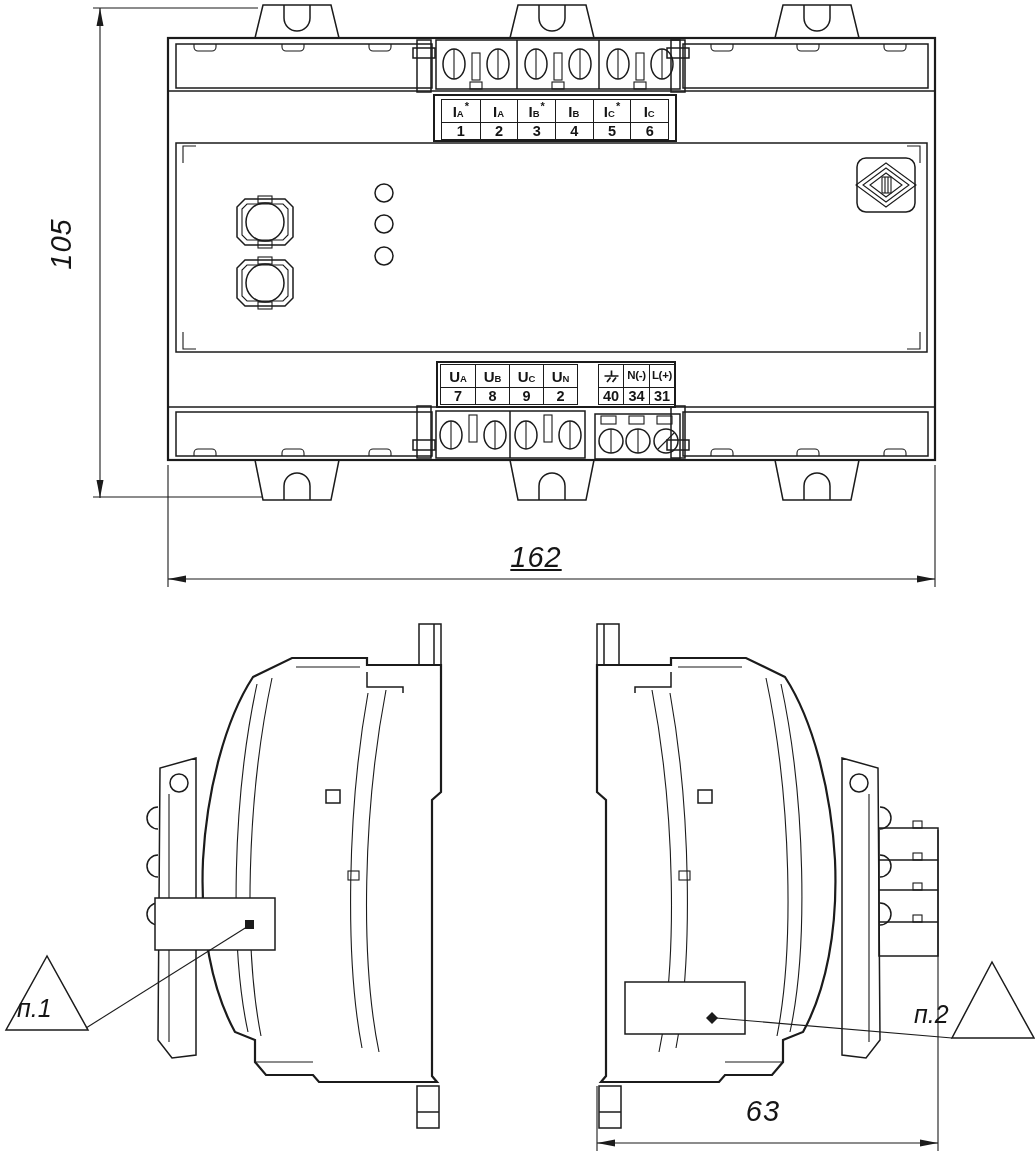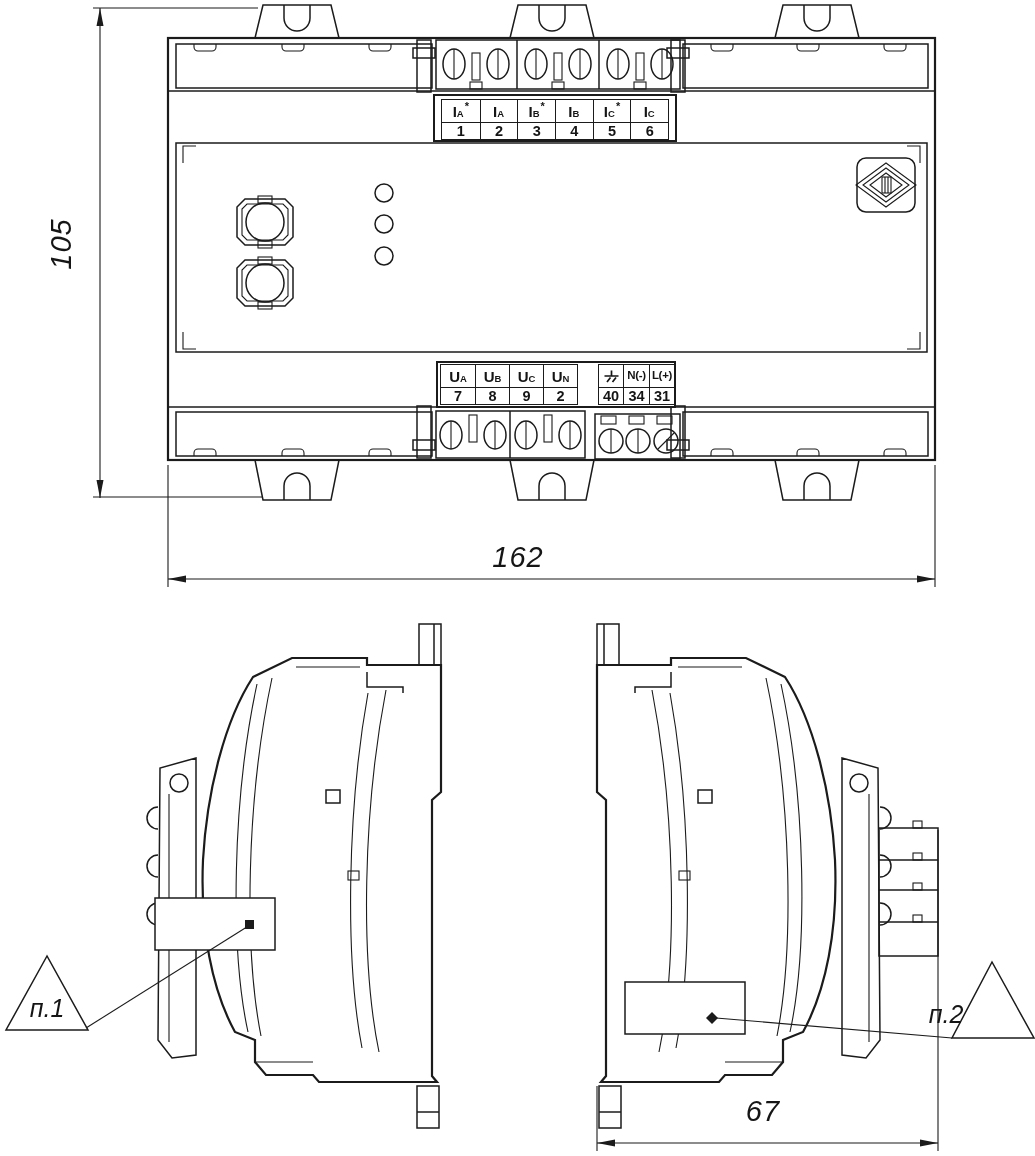--- a/index.html
+++ b/index.html
@@ -7,21 +7,21 @@
   #stage{position:relative;width:1035px;height:1156px;background:#fff;overflow:hidden;
          font-family:"Liberation Sans",sans-serif;}
   #art{position:absolute;left:0;top:0;}
   #art .ln{fill:none;stroke:var(--ln);stroke-width:1.5px;}
   #art .ln2{fill:none;stroke:var(--ln);stroke-width:2.2px;}
   #art .thin{fill:none;stroke:var(--ln);stroke-width:1.1px;}
   #art .wfill{fill:#fff;stroke:var(--ln);stroke-width:1.5px;}
   #art .bfill{fill:var(--ln);stroke:none;}
   .txt{position:absolute;color:#151515;}
   .dim{font:italic 29px "Liberation Sans",sans-serif;text-align:center;letter-spacing:1px;}
-  .callout-label{font:italic 25px "Liberation Sans",sans-serif;text-align:center;}
+  .callout-label{font:italic 25px "Liberation Sans",sans-serif;}
   .rot90{transform:rotate(-90deg);transform-origin:center;}
   .strip{position:absolute;border:2px solid var(--ln);background:#fff;box-sizing:border-box;}
   .ttable{position:absolute;display:grid;border:1.6px solid var(--ln);background:#fff;box-sizing:border-box;}
   .cell{display:flex;align-items:center;justify-content:center;font-weight:bold;
         font-size:15px;line-height:1;color:#151515;min-width:0;}
   .bl{border-left:1.6px solid var(--ln);}
   .bt{border-top:1.6px solid var(--ln);}
   .m{font-size:15px;}
   .sub{position:relative;top:3px;font-size:9.5px;}
   .star{position:relative;top:-5px;font-size:11px;margin-left:1px;}
@@ -254,22 +254,22 @@
   <g>
     <line class="thin" x1="597" y1="1086" x2="597" y2="1151"></line>
     <line class="thin" x1="938" y1="830" x2="938" y2="1151"></line>
     <line class="thin" x1="597" y1="1143" x2="938" y2="1143"></line>
     <polygon class="bfill" points="597,1143 615,1139.5 615,1146.5"></polygon>
     <polygon class="bfill" points="938,1143 920,1139.5 920,1146.5"></polygon>
   </g>
 </svg>
 
 <div class="txt dim rot90" style="left:22px;top:227px;width:80px;height:34px;">105</div>
-<div class="txt dim" style="left:468px;top:541px;width:100px;">162</div>
-<div class="txt dim" style="left:713px;top:1095px;width:100px;">67</div>
+<div class="txt dim" style="left:486px;top:541px;width:100px;text-decoration:underline;">162</div>
+<div class="txt dim" style="left:713px;top:1095px;width:100px;">63</div>
 <div class="txt callout-label" style="left:17px;top:994px;width:60px;">п.1</div>
 <div class="txt callout-label" style="left:914px;top:1000px;width:64px;">п.2</div>
 
 <div class="strip" style="left:433px;top:94px;width:244px;height:48px;"></div>
 <div class="ttable" style="left:441px;top:99px;width:228px;height:41px;grid-template-columns:repeat(6,1fr);grid-template-rows:22px 1fr;">
   <div class="cell">
         <span class="m">I</span>
         <span class="sub">A</span>
         <span class="star">*</span>
       </div>

